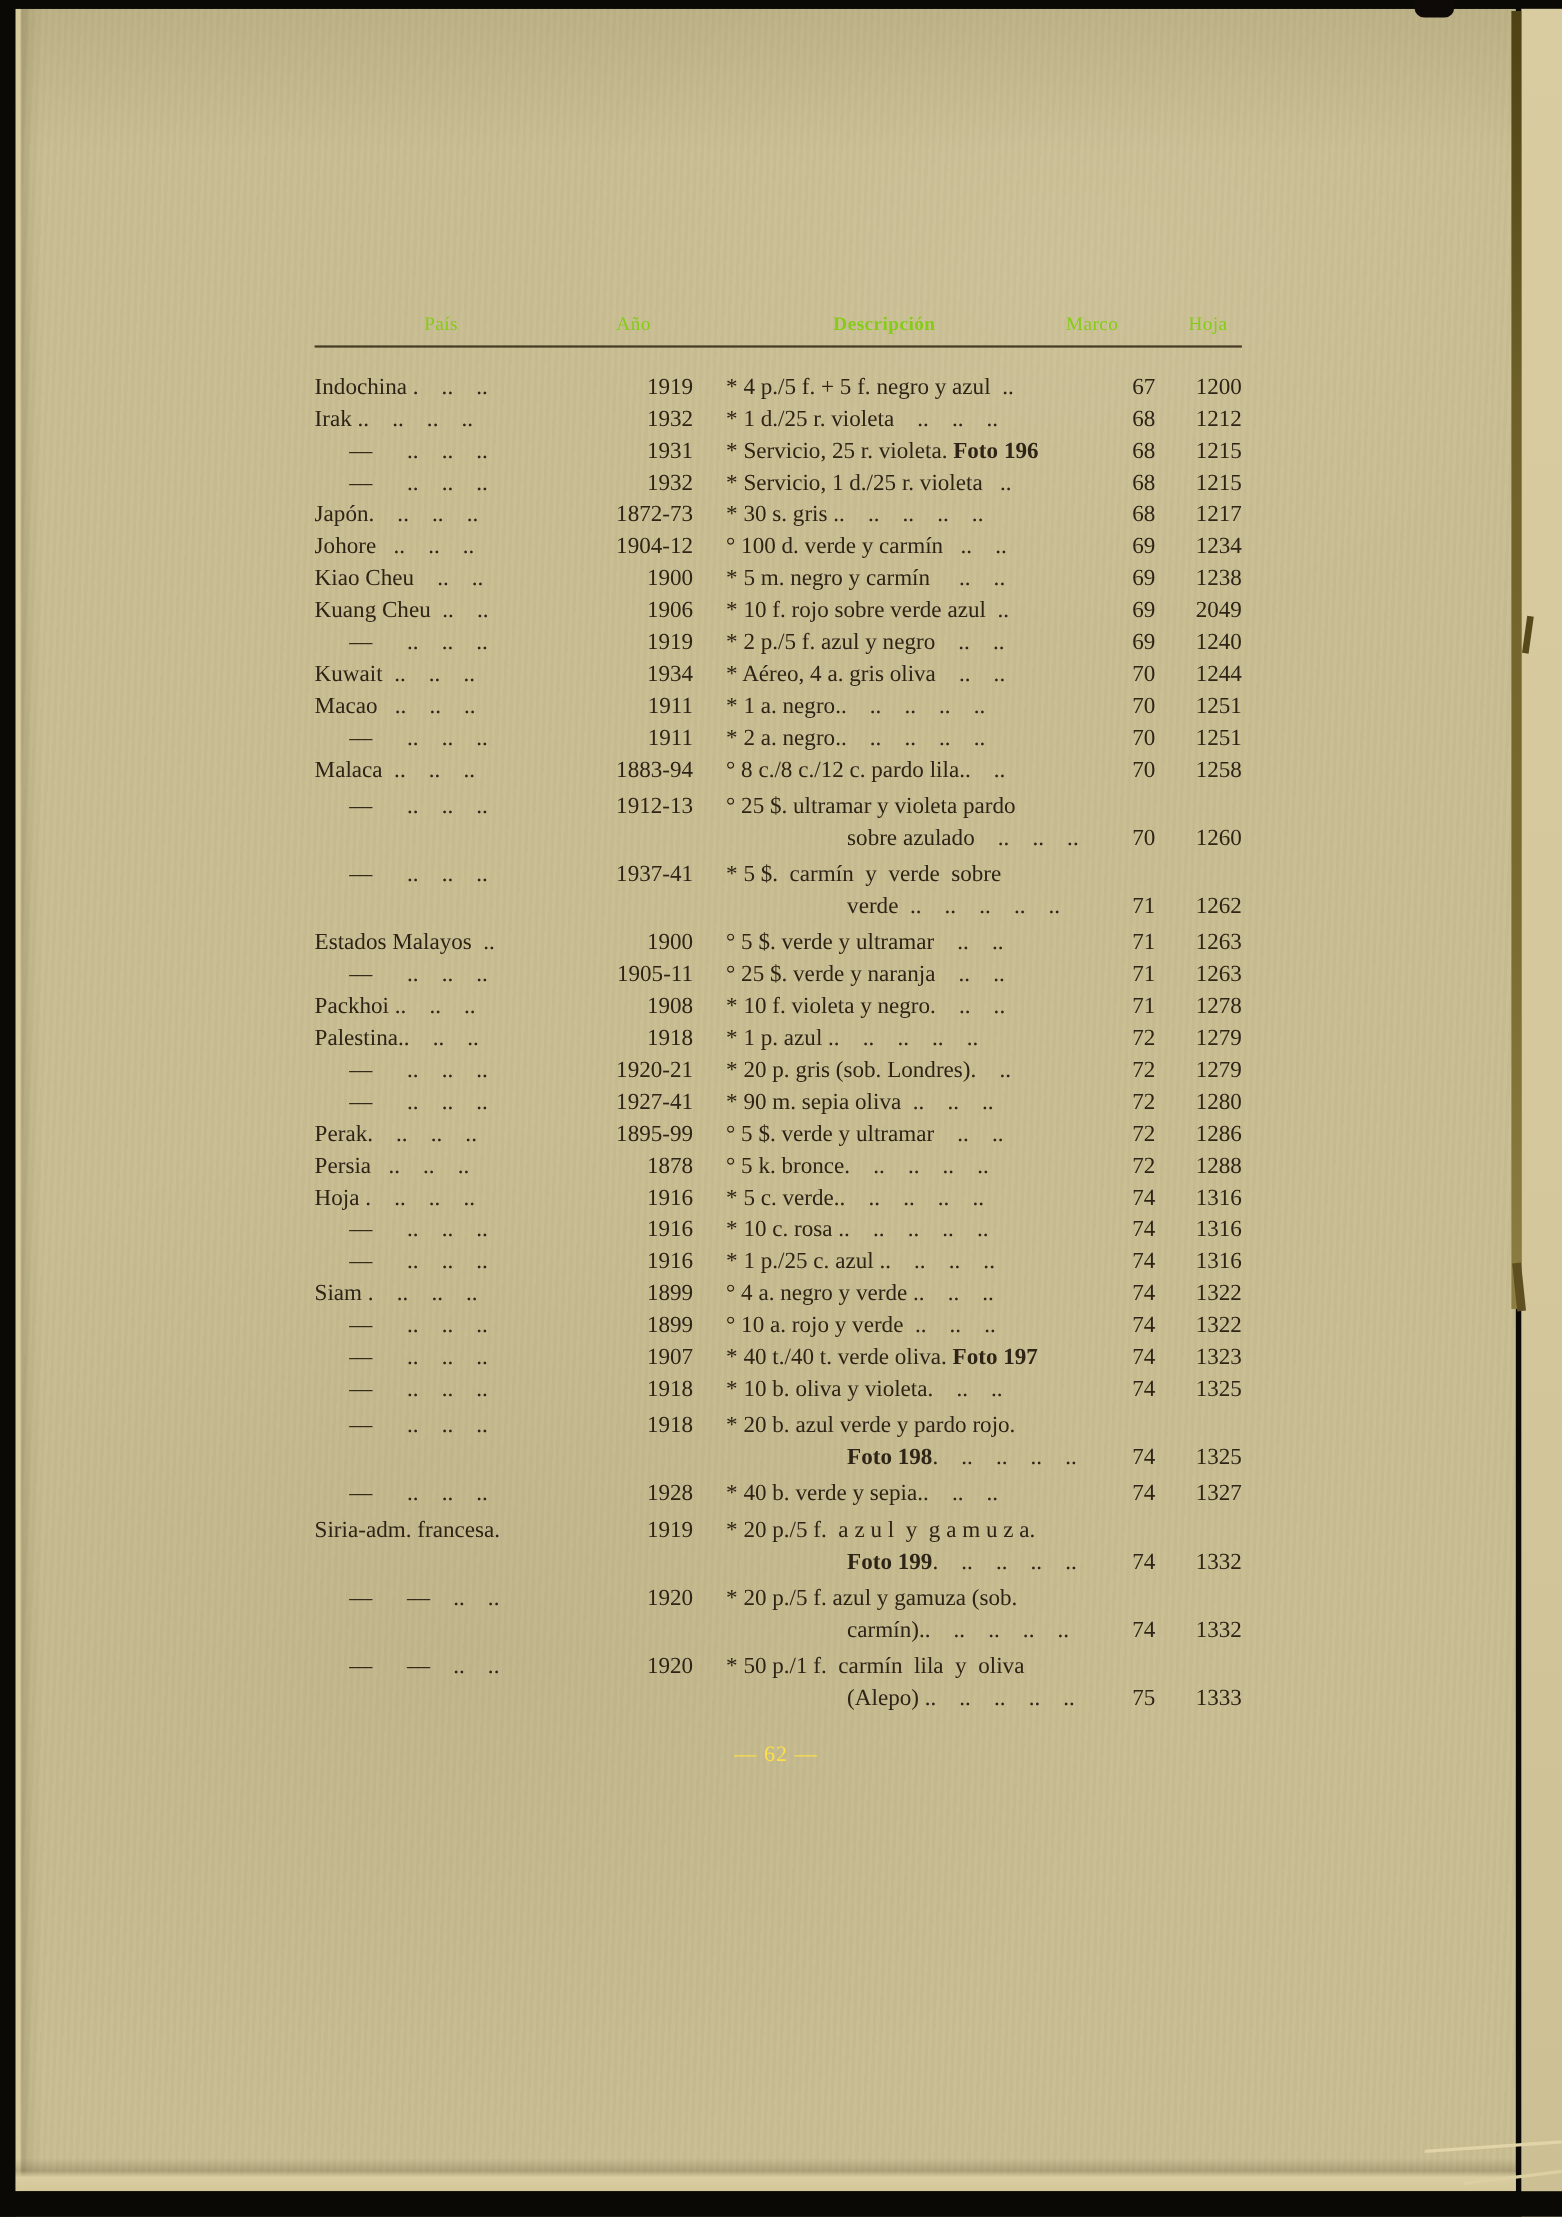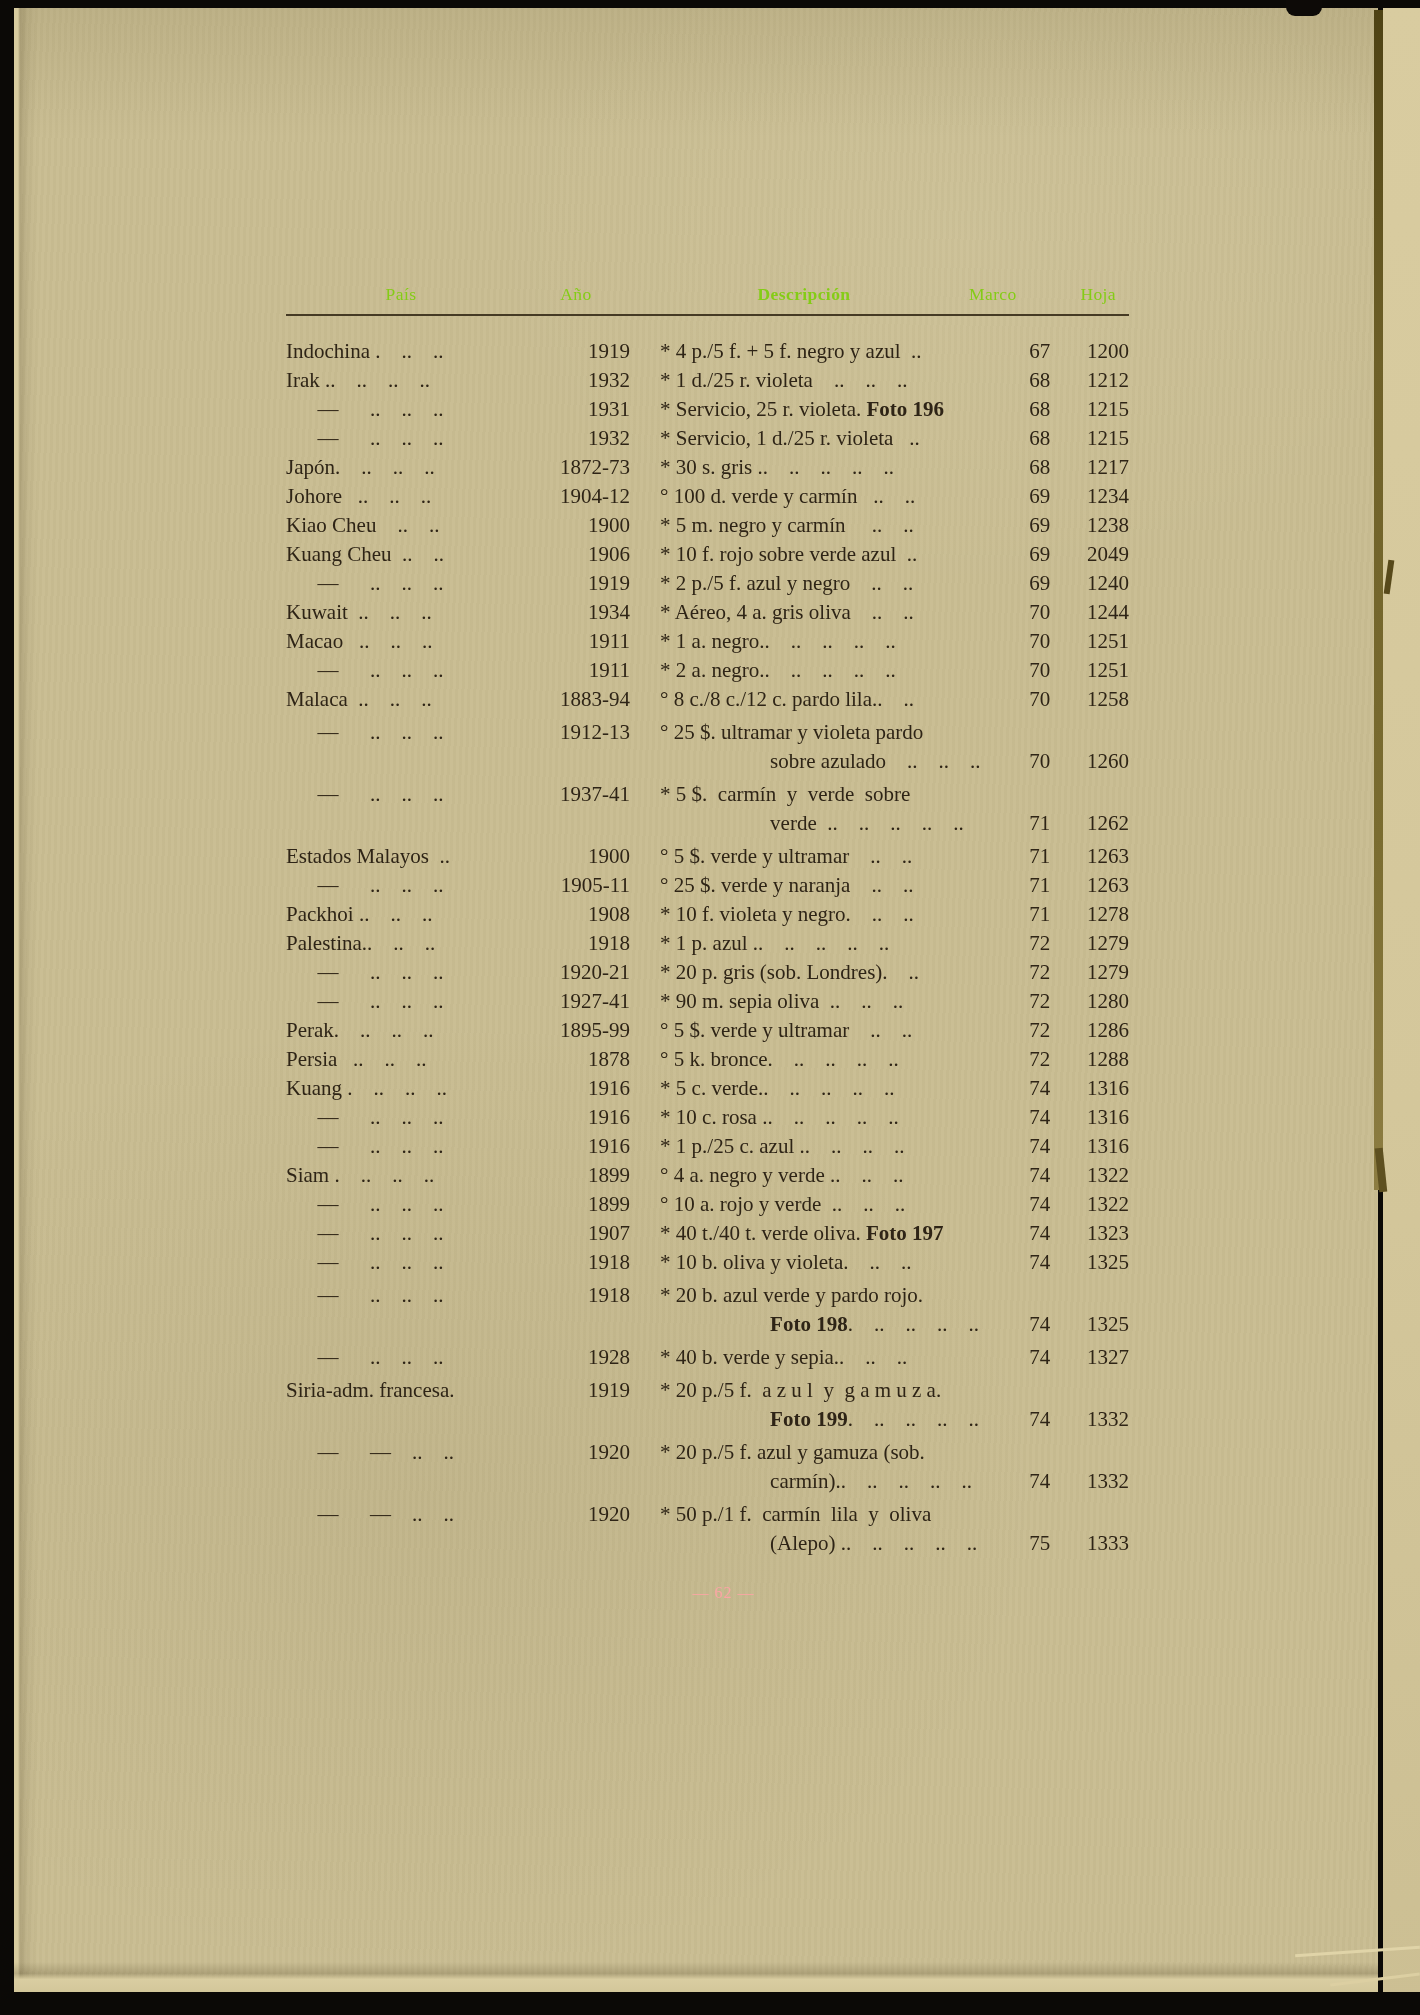--- a/index.html
+++ b/index.html
@@ -48,22 +48,22 @@
   .row.tall{margin:4px 0;}
   .c-pais {width:250px;white-space:pre;line-height:29px;}
   .c-ano  {width:100px;text-align:right;white-space:pre;line-height:29px;}
   .c-desc {width:330px;margin-left:30px;}
   .c-desc .dline{white-space:pre;line-height:29px;}
   .c-desc .dline.cont{padding-left:110px;}
   .c-marco{width:67px;text-align:right;align-self:flex-end;line-height:29px;}
   .c-hoja {width:80px;text-align:right;align-self:flex-end;line-height:29px;}
   .b{font-weight:bold;}
 
-  .footer{position:absolute;left:302px;top:1584px;width:843px;text-align:center;
-          font-size:16px;letter-spacing:1px;color:#fca5a5;}
+  .footer{position:absolute;left:284px;top:1584px;width:843px;text-align:center;
+          font-size:20px;letter-spacing:1px;color:#fde047;}
 </style>
 </head>
 <body>
 
 <div class="scan">
   <div class="page2"></div>
   <div class="page"></div>
   <div class="deckle"></div>
   <div class="edge-line"></div>
   <div class="edge-mark-upper"></div>
@@ -288,21 +288,21 @@
       <div class="row">
         <div class="c-pais">Persia   ..    ..    ..</div>
         <div class="c-ano">1878</div>
         <div class="c-desc">
           <div class="dline"><span>° 5 k. bronce.    ..    ..    ..    ..</span></div>
         </div>
         <div class="c-marco">72</div>
         <div class="c-hoja">1288</div>
       </div>
       <div class="row">
-        <div class="c-pais">Kuang .    ..    ..    ..</div>
+        <div class="c-pais">Hoja .    ..    ..    ..</div>
         <div class="c-ano">1916</div>
         <div class="c-desc">
           <div class="dline"><span>* 5 c. verde..    ..    ..    ..    ..</span></div>
         </div>
         <div class="c-marco">74</div>
         <div class="c-hoja">1316</div>
       </div>
       <div class="row">
         <div class="c-pais">      —      ..    ..    ..</div>
         <div class="c-ano">1916</div>

